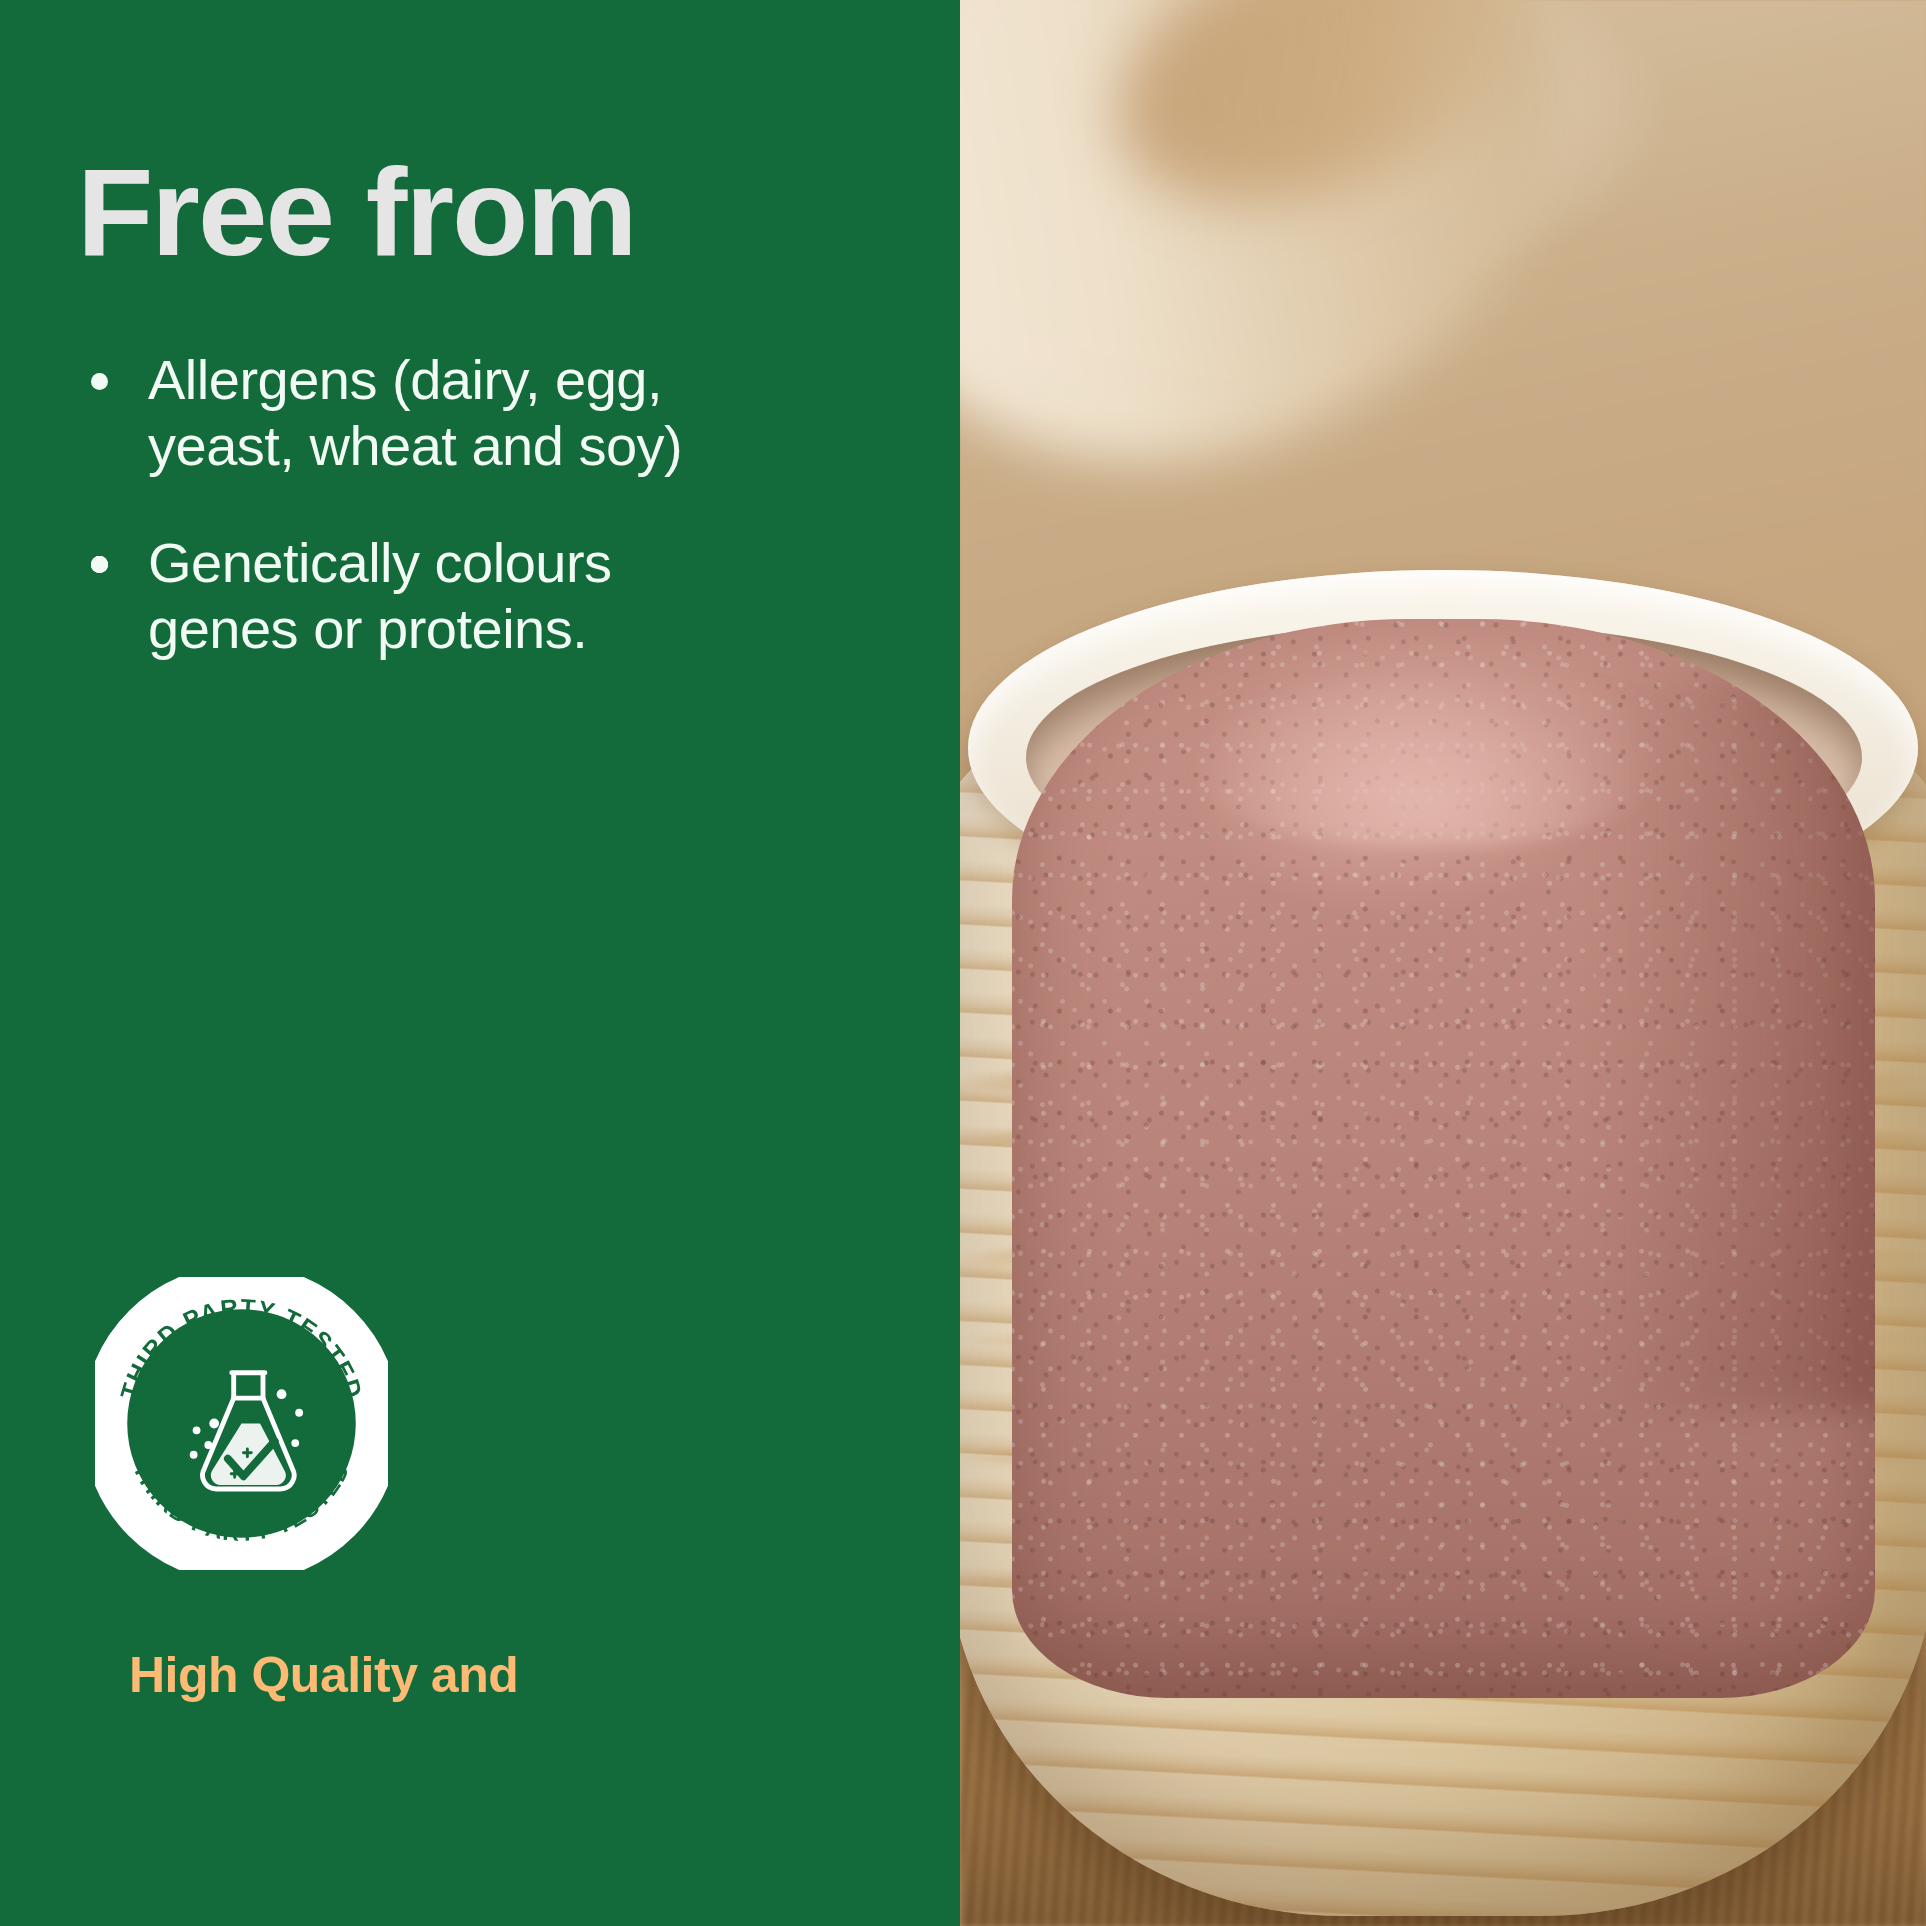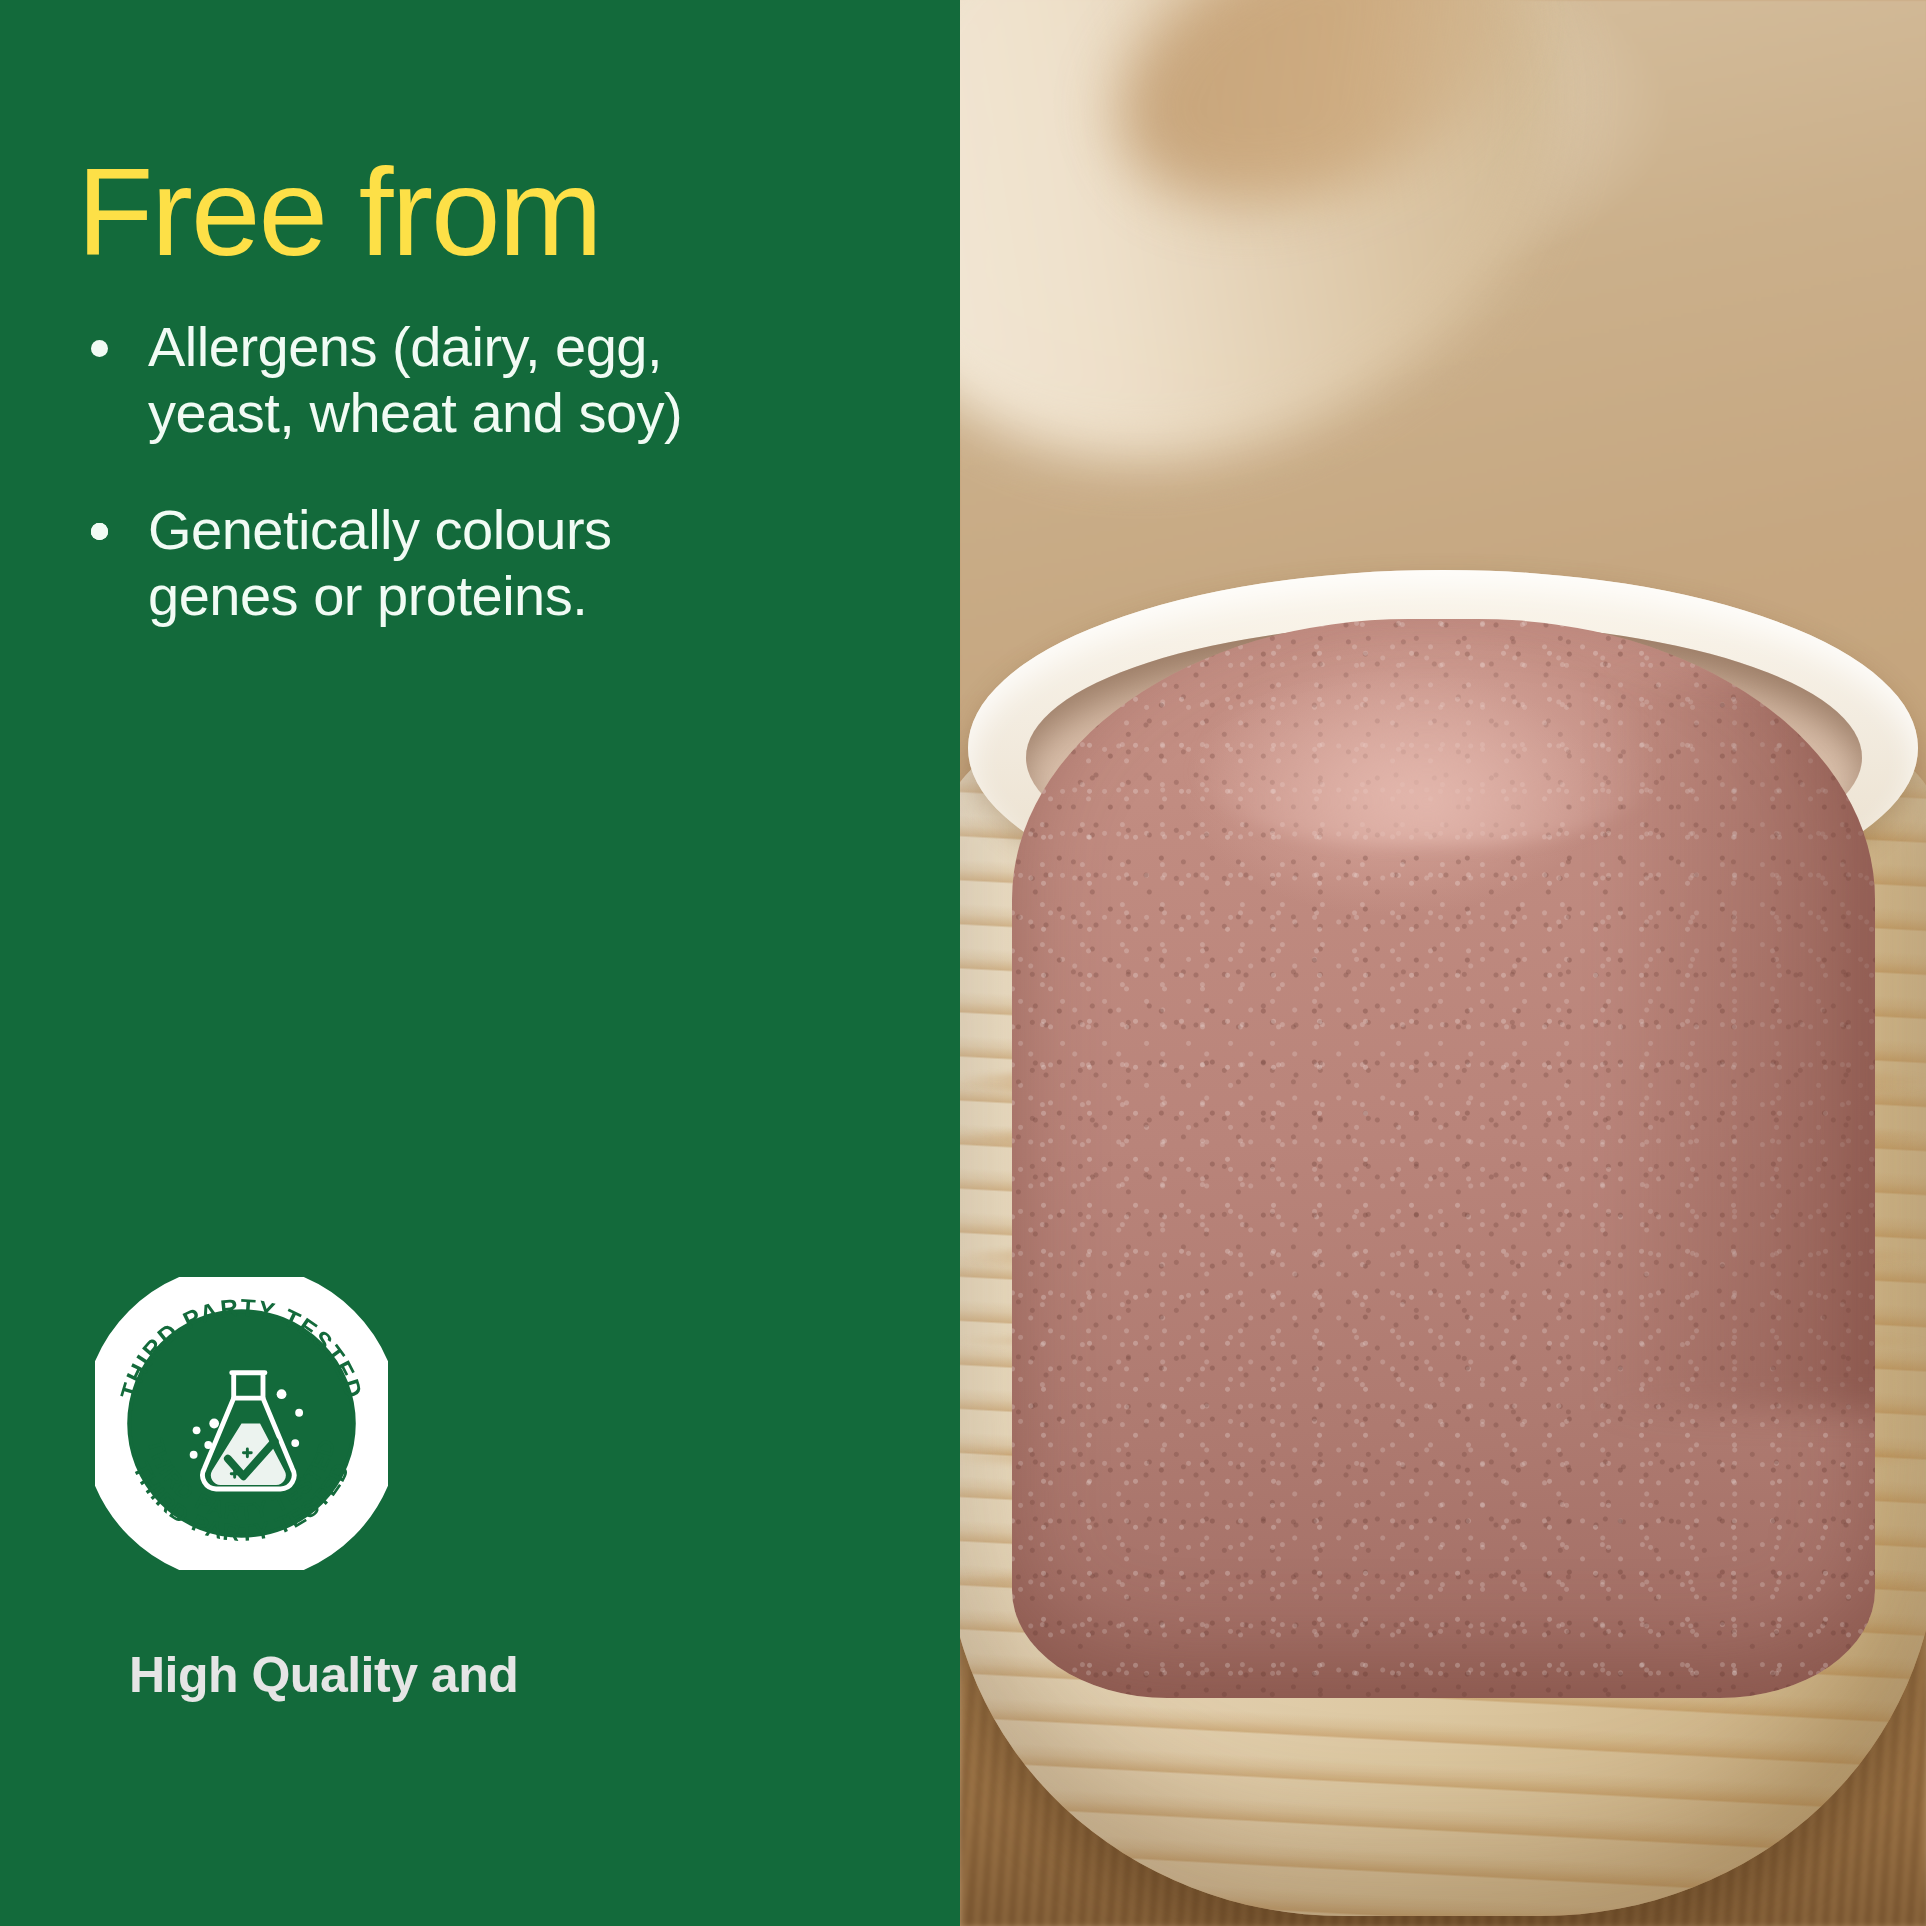--- a/index.html
+++ b/index.html
@@ -23,24 +23,24 @@
     position:relative;
     width:960px; height:1927px;
     background:#136a3b;
     flex:0 0 960px;
     padding:149px 0 0 77px;
   }
 
   .headline{
     font-size:125px;
     line-height:1.0;
-    font-weight:normal;
-    color:#fde047;
+    font-weight:bold;
+    color:#e5e5e5;
     letter-spacing:-2px;
-    margin-bottom:40px;
+    margin-bottom:73px;
     white-space:nowrap;
   }
 
   .free-list{ list-style:none; }
 
   .free-list li{
     position:relative;
     display:block;
     color:#f1fbf4;
     font-size:56px;
@@ -67,21 +67,21 @@
     top:1277px;
     width:293px; height:293px;
   }
   .tpt-badge svg{ display:block; width:293px; height:293px; }
 
   
   .tagline{
     position:absolute;
     left:129px;
     top:1643px;
-    color:#e5e5e5;
+    color:#fdba74;
     font-size:50px;
     font-weight:bold;
     line-height:1.28;
     letter-spacing:-0.5px;
   }
 
   
   .right-panel{
     position:relative;
     flex:1 1 auto;

